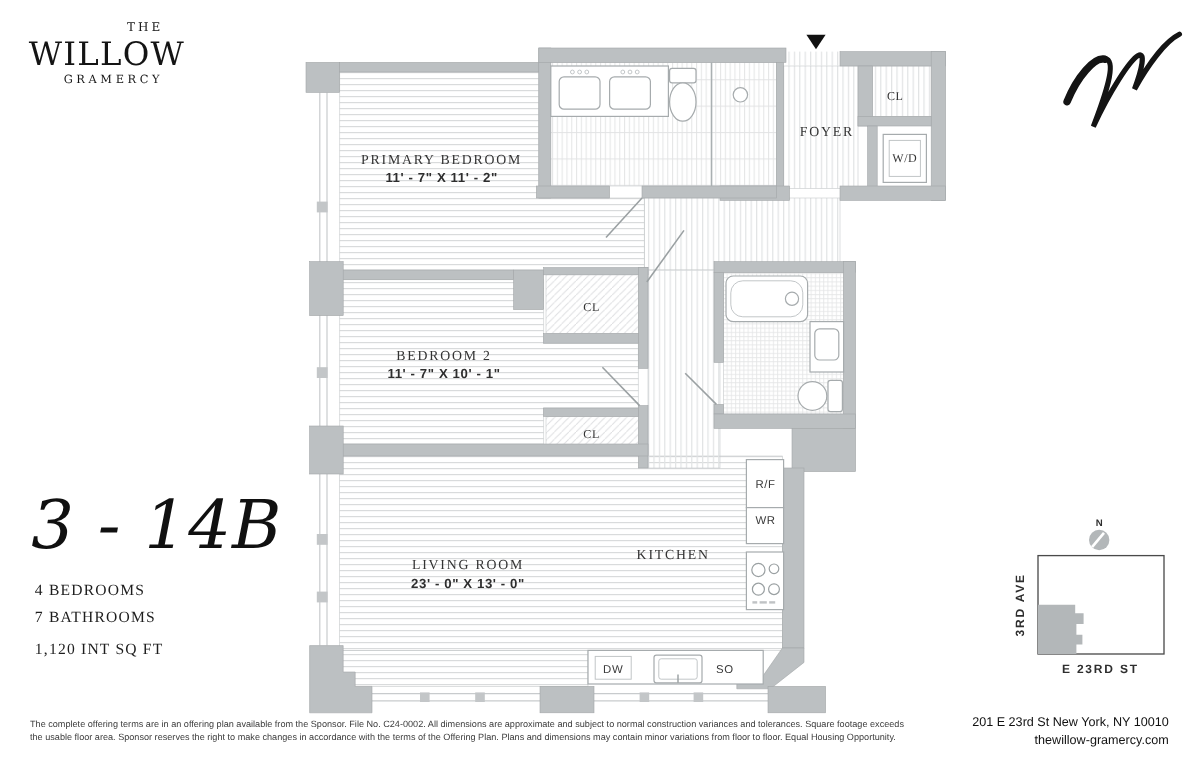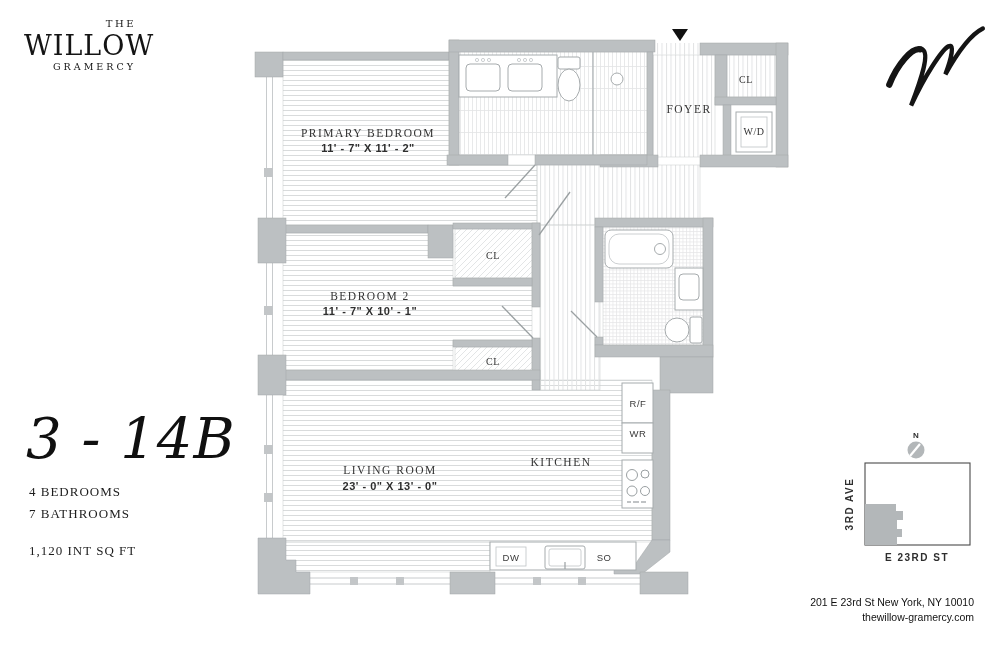--- a/index.html
+++ b/index.html
@@ -10,21 +10,21 @@
   
   #brand{left:24px;top:18px;width:112px;text-align:right;color:#141414;}
   #brand .the{font:10px "DejaVu Serif",serif;letter-spacing:2.5px;}
   #brand .name{font:27px "DejaVu Serif",serif;letter-spacing:1px;margin-top:1px;}
   #brand .sub{font:9.5px "DejaVu Serif",serif;letter-spacing:3px;margin-top:0;}
 
   
   #unit-number{left:26px;top:406px;font:italic 56px "DejaVu Serif",serif;color:#101010;letter-spacing:1px;}
   #unit-info{left:29px;top:484px;font:13px "Liberation Serif",serif;letter-spacing:1px;color:#1d1d1d;}
   #unit-info div{margin-bottom:6px;}
-  #unit-info .area{margin-top:21px;text-align:center;}
+  #unit-info .area{margin-top:11px;text-align:center;}
 
   
   #disclaimer{left:25px;top:599px;width:748px;font-size:7.6px;line-height:10.6px;color:#3c3c3c;}
   #address-block{right:26px;top:595px;text-align:right;font-weight:normal;font-size:10.5px;line-height:14.5px;color:#111;}
 
   
   .room-name{font:11.5px "Liberation Serif",serif;letter-spacing:1.5px;fill:#333;text-anchor:middle;}
   .room-dim{font:bold 11px "Liberation Sans",sans-serif;letter-spacing:0.5px;fill:#2e2e2e;text-anchor:middle;}
   .small-serif{font:10px "Liberation Serif",serif;letter-spacing:0.5px;fill:#333;text-anchor:middle;}
   .appliance{font:9.5px "Liberation Sans",sans-serif;letter-spacing:0.5px;fill:#3a3a3a;text-anchor:middle;}
@@ -242,17 +242,19 @@
     <circle cx="916" cy="450" r="8.5" fill="#b3b7b9"></circle>
     <line x1="920" y1="444" x2="910" y2="456" stroke="#ffffff" stroke-width="2.2"></line>
     <rect x="865" y="463" width="105" height="82" fill="#ffffff" stroke="#4a4a4a" stroke-width="1.1"></rect>
     <polygon points="865,504 896,504 896,511 903,511 903,520 897,520 897,529 902,529 902,537 897,537 897,545 865,545" fill="#b3b7b9"></polygon>
     <text class="map-label" x="853" y="504" transform="rotate(-90 853 504)">3RD AVE</text>
     <text class="map-label" x="917" y="561">E 23RD ST</text>
   </g>
 </svg>
 
 <div class="abs" id="disclaimer">
+  <div>The complete offering terms are in an offering plan available from the Sponsor. File No. C24-0002.   All dimensions are approximate and subject to normal construction variances and tolerances. Square footage exceeds</div>
+  <div>the usable floor area. Sponsor reserves the right to make changes in accordance with the terms of the Offering Plan. Plans and dimensions may contain minor variations from floor to floor.  Equal Housing Opportunity.</div>
 </div>
 <div class="abs" id="address-block">
   <div>201 E 23rd St New York, NY 10010</div>
   <div>thewillow-gramercy.com</div>
 </div>
 
 </body></html>

